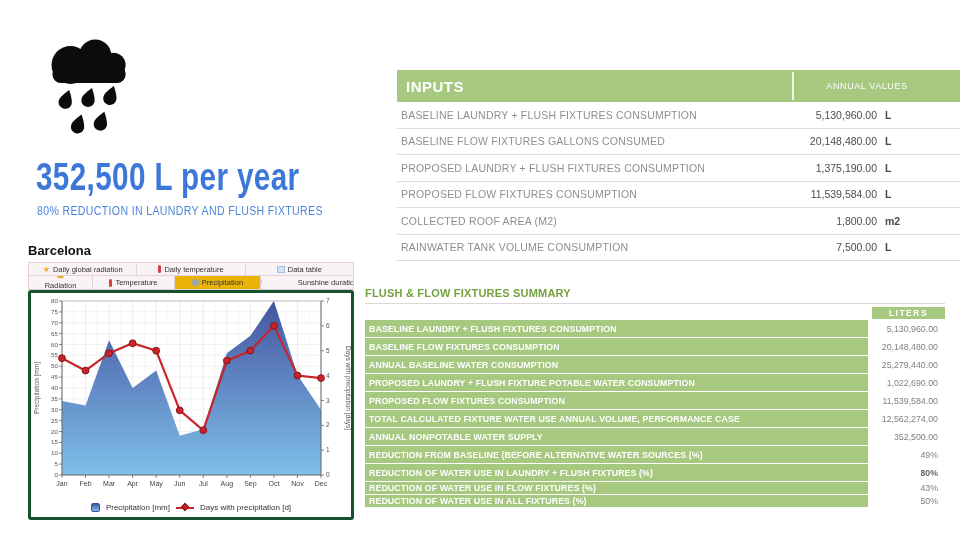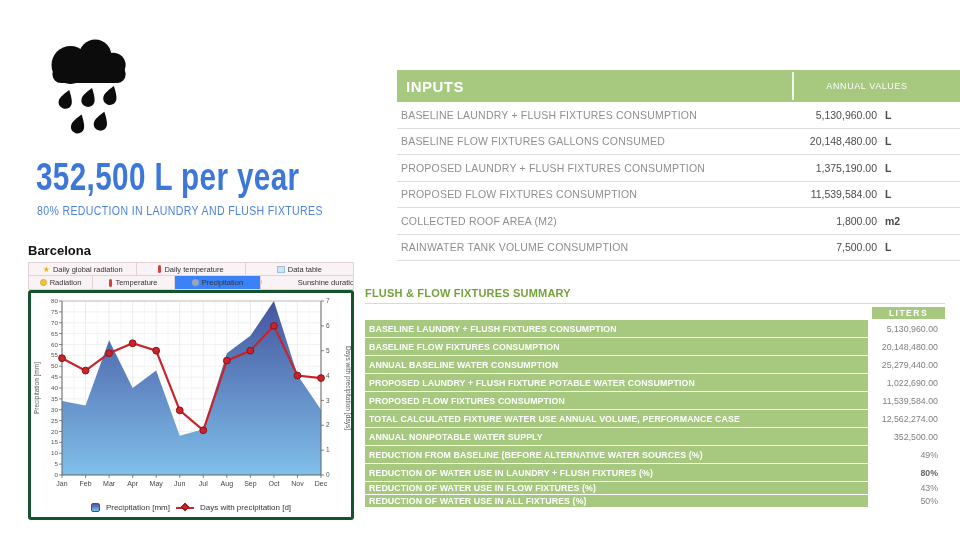--- a/index.html
+++ b/index.html
@@ -19,21 +19,21 @@
 
   
   .widget { position:absolute; left:28px; top:243px; width:326px; }
   .widget-title { font-size:13px; font-weight:700; color:#111; margin-bottom:4px; }
   .tabs-row { display:flex; border:1px solid #e2d2d8; background:#faf3f5; height:14px; }
   .tabs-row.second { border-top:none; }
   .tab { display:flex; align-items:center; justify-content:center; gap:3px; font-size:7.5px;
          color:#333; border-right:1px solid #e2d2d8; white-space:nowrap; overflow:hidden; cursor:default; }
   .tab:last-child { border-right:none; }
   .tabs-row.first .tab { flex:1 1 0; }
-  .tab.active { background:#3b82f6; }
+  .tab.active { background:#eab308; }
   .glyph-star::before { content:"★"; color:#f0ad1a; font-size:8px; line-height:8px; }
   .ic-thermo { width:3px; height:8px; background:#d2413a; border-radius:2px; display:inline-block; }
   .ic-table { width:8px; height:7px; background:#cfe3f7; border:1px solid #9cbfe4; display:inline-block; }
   .ic-sun { width:7px; height:7px; border-radius:50%; background:#f5c33b; border:1px solid #e0a91f; display:inline-block; }
   .ic-precip { width:7px; height:7px; border-radius:50%; background:#9aa6b5; display:inline-block; }
   .ic-sunshine { position:relative; width:9px; height:7px; display:inline-block; }
   .ic-sunshine .s1 { position:absolute; left:0; top:0; width:6px; height:6px; border-radius:50%; background:#f5c33b; }
   .ic-sunshine .s2 { position:absolute; right:0; bottom:0; width:6px; height:4px; border-radius:3px; background:#c9ccd2; }
   .chart-panel { border:3px solid #14532d; border-radius:3px; background:#fff; padding:2px 1px 2px 1px; }
   .legend { display:flex; align-items:center; justify-content:center; gap:6px; height:16px; font-size:8px; color:#333; }
@@ -123,21 +123,21 @@
         <span class="ic-thermo"></span>
         <span>Daily temperature</span>
       </div>
       <div class="tab">
         <span class="ic-table"></span>
         <span>Data table</span>
       </div>
     </div>
 
     <div class="tabs-row second">
-      <div class="tab" style="width:64px;">
+      <div class="tab" style="width:64px;flex-direction:column;">
         <span class="ic-sun"></span>
         <span>Radiation</span>
       </div>
       <div class="tab" style="width:82px;">
         <span class="ic-thermo"></span>
         <span>Temperature</span>
       </div>
       <div class="tab active" style="width:86px;">
         <span class="ic-precip"></span>
         <span>Precipitation</span>

